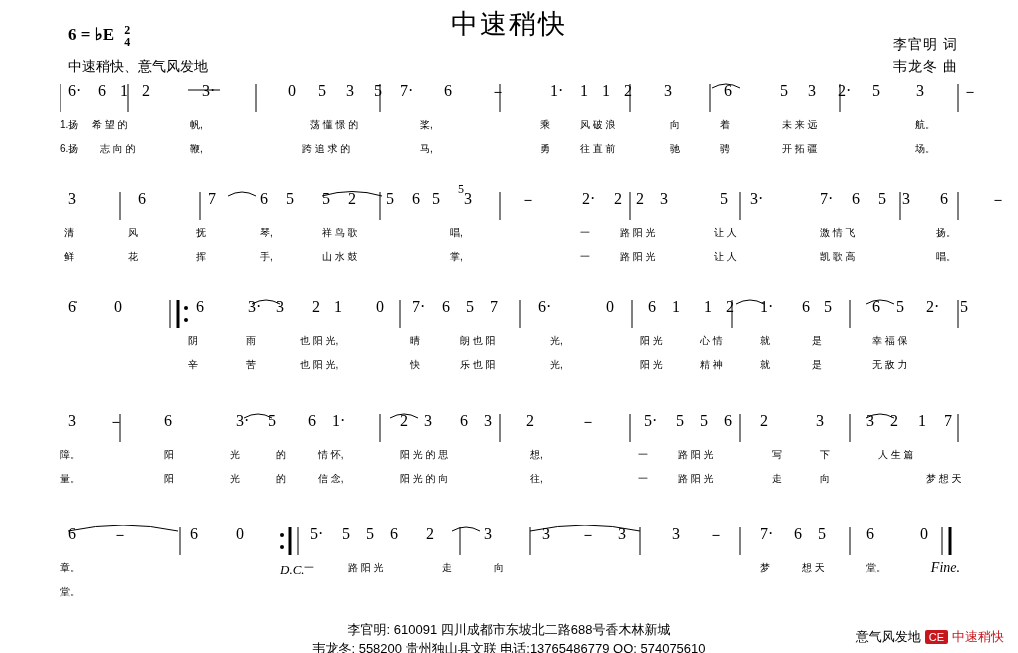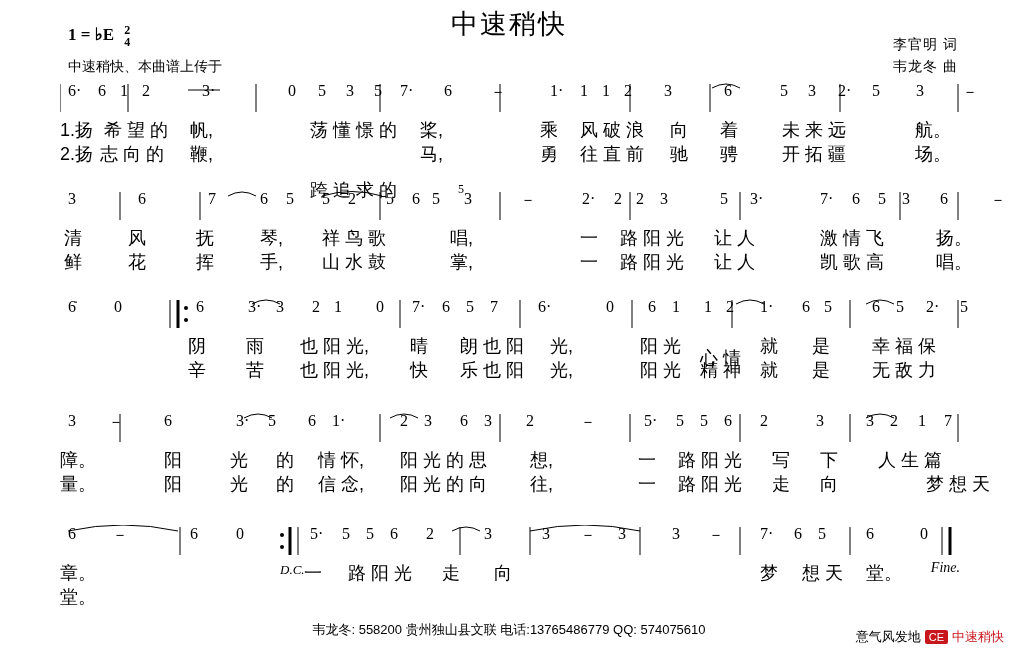--- a/index.html
+++ b/index.html
@@ -26,21 +26,21 @@
   .credit1{position:absolute;right:60px;top:36px;font-size:14px;font-family:"Liberation Sans",sans-serif;letter-spacing:1px;}
   .credit2{position:absolute;right:60px;top:58px;font-size:14px;font-family:"Liberation Sans",sans-serif;letter-spacing:1px;}
 
   .system{position:absolute;left:60px;width:900px;}
   .notes{
     position:relative;
     height:32px;
     letter-spacing:0px;
   }
   .notes span.n{position:absolute;top:0;}
-  .lyr{position:relative;height:24px;font-size:18px;font-family:"Liberation Sans",sans-serif;}
+  .lyr{position:relative;height:24px;font-size:10px;font-family:"Liberation Sans",sans-serif;}
   .lyr span.w{position:absolute;top:0;white-space:nowrap;}
 
   .footer{
     position:absolute;left:0;top:620px;width:1018px;text-align:center;
     font-size:13px;font-family:"Liberation Sans",sans-serif;
   }
   .footer div{line-height:19px;}
   .pub{
     position:absolute;right:14px;top:628px;font-size:13px;font-family:"Liberation Sans",sans-serif;
     display:flex;align-items:center;gap:4px;
@@ -52,28 +52,28 @@
   .pub .red{color:#c8161d;}
   .fine{position:absolute;right:58px;top:560px;font-size:14px;font-style:italic;font-family:"Liberation Serif",serif;}
   .dc{position:absolute;left:280px;top:562px;font-size:13px;font-style:italic;font-family:"Liberation Serif",serif;}
 </style>
 </head>
 <body>
 
 <div class="title">中速稍快</div>
 
 <div class="keysig">
-  <span>1 = ♭E</span>
+  <span>6 = ♭E</span>
   <span class="frac">
     <span style="display:block;">2</span>
     <span style="display:block;border-top:0px;">4</span>
   </span>
 </div>
 
-<div class="tempo">中速稍快、本曲谱上传于</div>
+<div class="tempo">中速稍快、意气风发地</div>
 <div class="credit1">李官明   词</div>
 <div class="credit2">韦龙冬   曲</div>
 
 <div class="system" style="top:82px;">
   <svg width="900" height="34" style="position:absolute;left:0;top:0;">
     <path d="M128 8 L160 8" stroke="#000" fill="none"></path>
     <path d="M652 6 q14 -8 28 0" stroke="#000" fill="none"></path>
     <line x1="68" y1="2" x2="68" y2="30" stroke="#000"></line>
     <line x1="196" y1="2" x2="196" y2="30" stroke="#000"></line>
     <line x1="320" y1="2" x2="320" y2="30" stroke="#000"></line>
@@ -105,36 +105,36 @@
     <span class="n" style="left:664px;">6</span>
     <span class="n" style="left:720px;">5</span>
     <span class="n" style="left:748px;">3</span>
     <span class="n" style="left:778px;">2·</span>
     <span class="n" style="left:812px;">5</span>
     <span class="n" style="left:856px;">3</span>
     <span class="n" style="left:902px;">－</span>
   </div>
   <div class="lyr" style="margin-top:4px;">
     <span class="w" style="left:0px;">1.扬</span>
-    <span class="w" style="left:44px;">希 望 的</span>
+    <span class="w" style="left:32px;">希 望 的</span>
     <span class="w" style="left:130px;">帆,</span>
     <span class="w" style="left:250px;">荡 懂 憬 的</span>
     <span class="w" style="left:360px;">桨,</span>
     <span class="w" style="left:480px;">乘</span>
     <span class="w" style="left:520px;">风 破 浪</span>
     <span class="w" style="left:610px;">向</span>
     <span class="w" style="left:660px;">着</span>
     <span class="w" style="left:722px;">未 来 远</span>
     <span class="w" style="left:855px;">航。</span>
   </div>
   <div class="lyr">
-    <span class="w" style="left:0px;">2.扬</span>
+    <span class="w" style="left:0px;">6.扬</span>
     <span class="w" style="left:40px;">志 向 的</span>
     <span class="w" style="left:130px;">鞭,</span>
-    <span class="w" style="left:250px;margin-top:36px;">跨 追 求 的</span>
+    <span class="w" style="left:242px;">跨 追 求 的</span>
     <span class="w" style="left:360px;">马,</span>
     <span class="w" style="left:480px;">勇</span>
     <span class="w" style="left:520px;">往 直 前</span>
     <span class="w" style="left:610px;">驰</span>
     <span class="w" style="left:660px;">骋</span>
     <span class="w" style="left:722px;">开 拓 疆</span>
     <span class="w" style="left:855px;">场。</span>
   </div>
 </div>
 
@@ -250,21 +250,21 @@
     <span class="n" style="left:900px;">5</span>
   </div>
   <div class="lyr" style="margin-top:4px;">
     <span class="w" style="left:128px;">阴</span>
     <span class="w" style="left:186px;">雨</span>
     <span class="w" style="left:240px;">也 阳 光,</span>
     <span class="w" style="left:350px;">晴</span>
     <span class="w" style="left:400px;">朗 也 阳</span>
     <span class="w" style="left:490px;">光,</span>
     <span class="w" style="left:580px;">阳 光</span>
-    <span class="w" style="left:640px;margin-top:12px;">心 情</span>
+    <span class="w" style="left:640px;">心 情</span>
     <span class="w" style="left:700px;">就</span>
     <span class="w" style="left:752px;">是</span>
     <span class="w" style="left:812px;">幸 福 保</span>
   </div>
   <div class="lyr">
     <span class="w" style="left:128px;">辛</span>
     <span class="w" style="left:186px;">苦</span>
     <span class="w" style="left:240px;">也 阳 光,</span>
     <span class="w" style="left:350px;">快</span>
     <span class="w" style="left:400px;">乐 也 阳</span>
@@ -397,20 +397,21 @@
   </div>
   <div class="lyr">
     <span class="w" style="left:0px;">堂。</span>
   </div>
 </div>
 
 <div class="dc">D.C.</div>
 <div class="fine">Fine.</div>
 
 <div class="footer">
+  <div>李官明:  610091  四川成都市东坡北二路688号香木林新城</div>
   <div>韦龙冬:  558200 贵州独山县文联   电话:13765486779   QQ: 574075610</div>
 </div>
 
 <div class="pub">
   <span>意气风发地</span>
   <span class="logo">CE</span>
   <span class="red">中速稍快</span>
 </div>
 
 </body></html>

